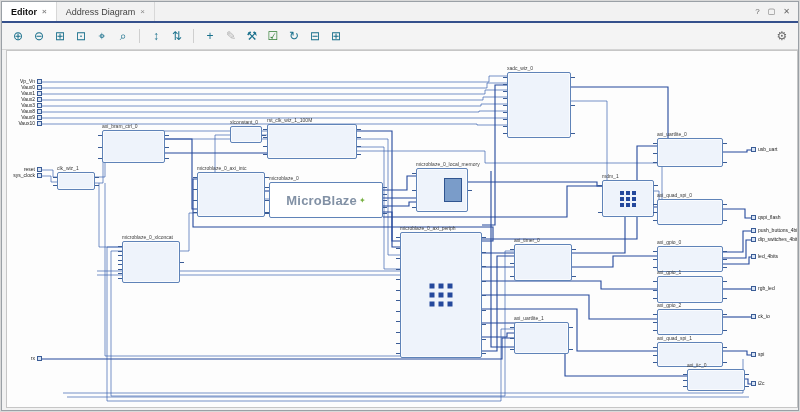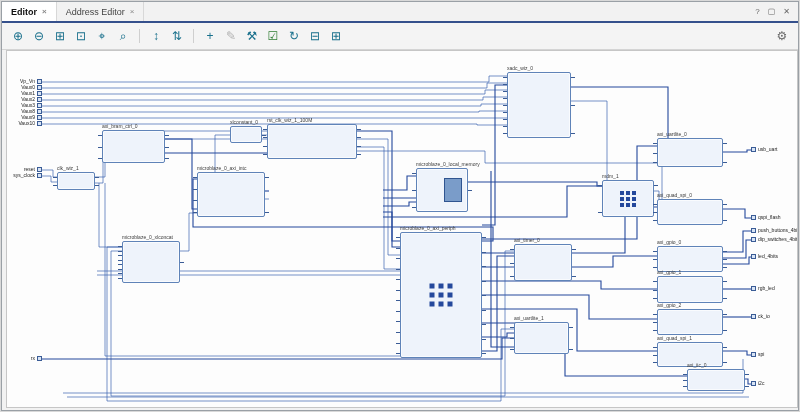--- a/index.html
+++ b/index.html
@@ -48,21 +48,21 @@
 </head>
 <body>
 
 <div class="window">
   <div class="tabbar">
     <div class="tab active">
       <span>Editor</span>
       <span class="tab-close">×</span>
     </div>
     <div class="tab">
-      <span>Address Editor</span>
+      <span>Address Diagram</span>
       <span class="tab-close">×</span>
     </div>
     <div class="win-controls">
         <span>?</span>
         <span>▢</span>
         <span>✕</span>
       </div>
   </div>
   <div class="bluebar"></div>
   <div class="toolbar">
@@ -204,20 +204,35 @@
       <div class="blk" style="left: 190px; top: 121px; width: 68px; height: 45px;">
         <div class="blk-label">microblaze_0_axi_intc</div>
         <div class="blk-body"></div>
         <i class="pin l" style="top: 5px;"></i>
         <i class="pin l" style="top: 16.7px;"></i>
         <i class="pin l" style="top: 28.3px;"></i>
         <i class="pin l" style="top: 40px;"></i>
         <i class="pin r" style="top: 5px;"></i>
         <i class="pin r" style="top: 40px;"></i>
       </div>
+      <div class="blk" style="left: 262px; top: 131px; width: 114px; height: 36px;">
+        <div class="blk-label">microblaze_0</div>
+        <div class="blk-body logo">
+          <span class="mb-logo">MicroBlaze</span>
+          <span class="mb-spark">✦</span>
+        </div>
+        <i class="pin l" style="top: 5px;"></i>
+        <i class="pin l" style="top: 18px;"></i>
+        <i class="pin l" style="top: 31px;"></i>
+        <i class="pin r" style="top: 5px;"></i>
+        <i class="pin r" style="top: 11.5px;"></i>
+        <i class="pin r" style="top: 18px;"></i>
+        <i class="pin r" style="top: 24.5px;"></i>
+        <i class="pin r" style="top: 31px;"></i>
+      </div>
       <div class="blk" style="left: 409px; top: 117px; width: 52px; height: 44px;">
         <div class="blk-label">microblaze_0_local_memory</div>
         <div class="blk-body">
           <div class="hier"></div>
         </div>
         <i class="pin l" style="top: 5px;"></i>
         <i class="pin l" style="top: 22px;"></i>
         <i class="pin l" style="top: 39px;"></i>
         <i class="pin r" style="top: 22px;"></i>
       </div>

